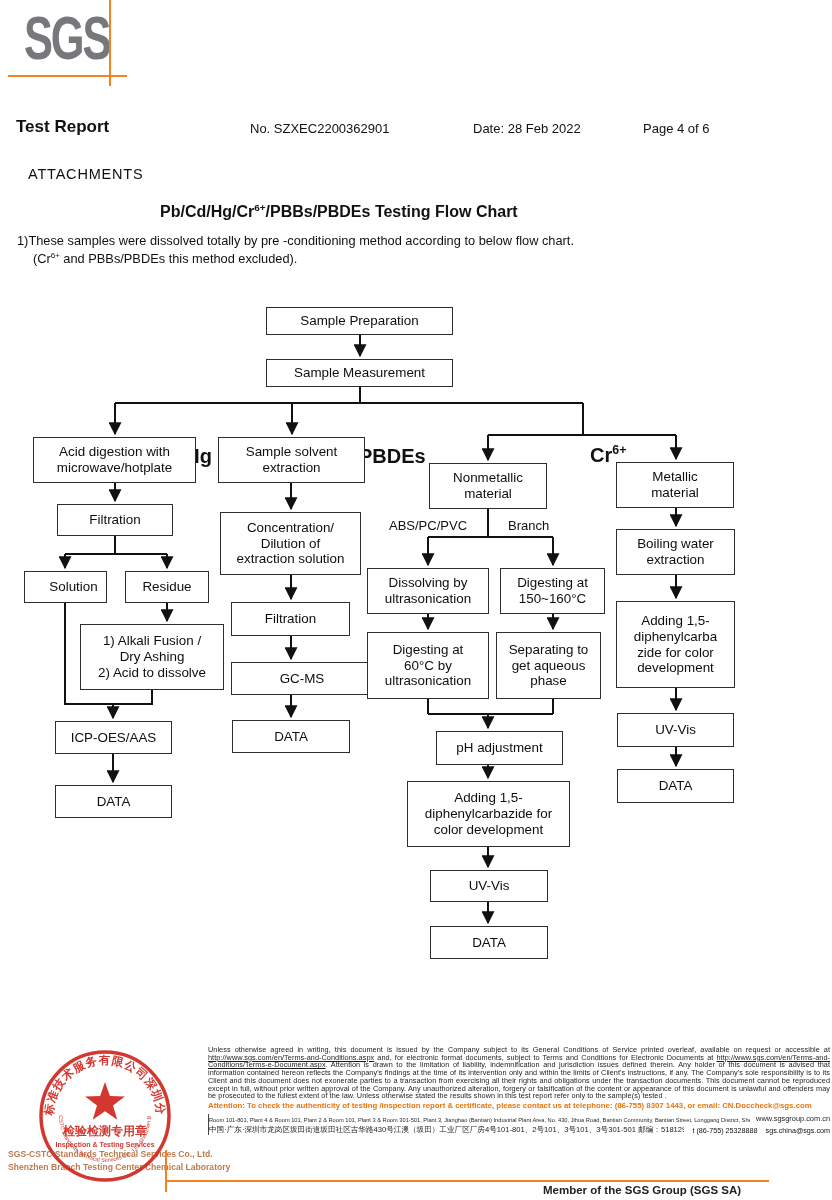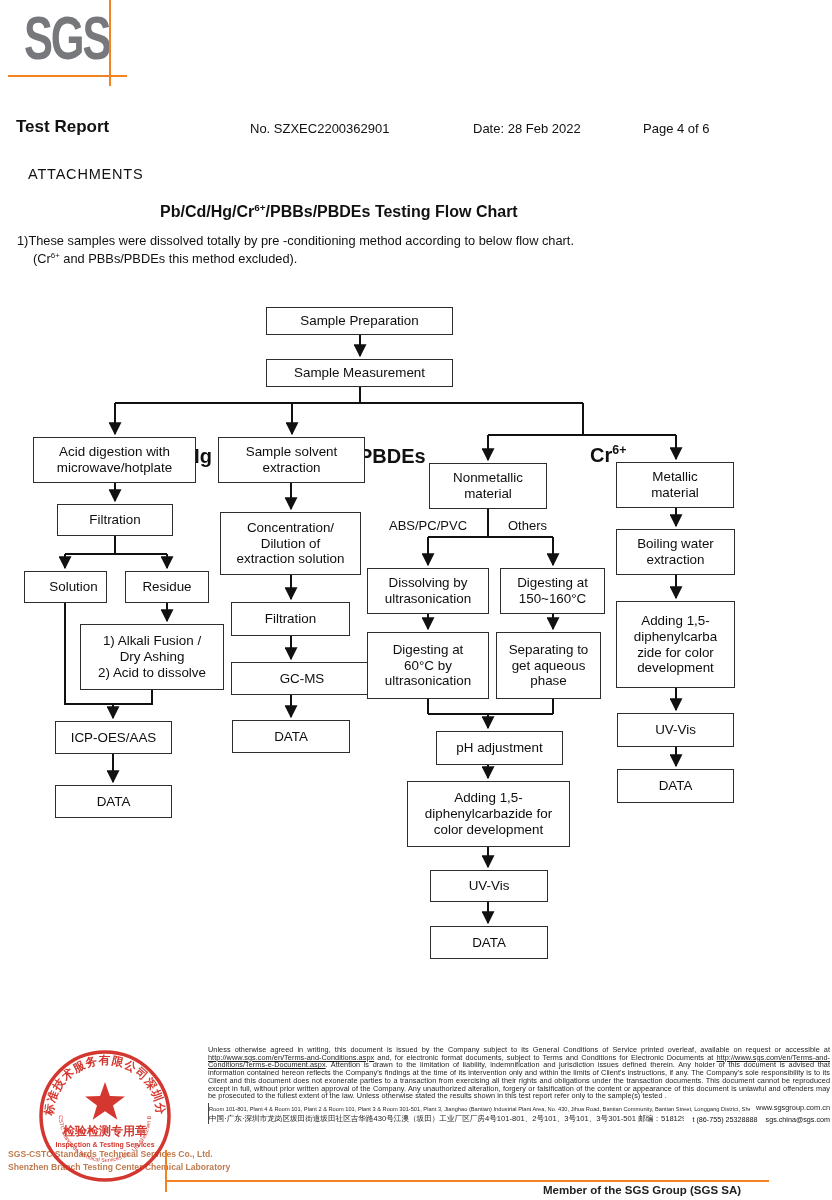--- a/index.html
+++ b/index.html
@@ -131,21 +131,21 @@
 <div class="box" style="left:231px;top:602px;width:119px;height:34px;">Filtration</div>
 <div class="box" style="left:231px;top:662px;width:142px;height:33px;">GC-MS</div>
 <div class="box" style="left:232px;top:720px;width:118px;height:33px;">DATA</div>
 
 <div class="box" style="left:429px;top:463px;width:118px;height:46px;">Nonmetallic
 material</div>
 <div class="box" style="left:616px;top:462px;width:118px;height:46px;">Metallic
 material</div>
 
 <div class="plabel" style="left:389px;top:518px;">ABS/PC/PVC</div>
-<div class="plabel" style="left:508px;top:518px;">Others</div>
+<div class="plabel" style="left:508px;top:518px;">Branch</div>
 
 <div class="box" style="left:367px;top:568px;width:122px;height:46px;">Dissolving by
 ultrasonication</div>
 <div class="box" style="left:500px;top:568px;width:105px;height:46px;">Digesting at
 150~160°C</div>
 <div class="box" style="left:367px;top:632px;width:122px;height:67px;">Digesting at
 60°C by
 ultrasonication</div>
 <div class="box" style="left:496px;top:632px;width:105px;height:67px;">Separating to
 get aqueous
@@ -162,20 +162,21 @@
 
 <div class="box" style="left:436px;top:731px;width:127px;height:34px;">pH adjustment</div>
 <div class="box" style="left:407px;top:781px;width:163px;height:66px;">Adding 1,5-
 diphenylcarbazide for
 color development</div>
 <div class="box" style="left:430px;top:870px;width:118px;height:32px;">UV-Vis</div>
 <div class="box" style="left:430px;top:926px;width:118px;height:33px;">DATA</div>
 
 <div class="abs" id="fineprint">
   <div class="legal"><span>Unless otherwise agreed in writing, this document is issued by the Company subject to its General Conditions of Service printed overleaf, available on request or accessible at </span><span class="lnk">http://www.sgs.com/en/Terms-and-Conditions.aspx</span><span> and, for electronic format documents, subject to Terms and Conditions for Electronic Documents at </span><span class="lnk">http://www.sgs.com/en/Terms-and-Conditions/Terms-e-Document.aspx</span><span>. Attention is drawn to the limitation of liability, indemnification and jurisdiction issues defined therein. Any holder of this document is advised that information contained hereon reflects the Company's findings at the time of its intervention only and within the limits of Client's instructions, if any. The Company's sole responsibility is to its Client and this document does not exonerate parties to a transaction from exercising all their rights and obligations under the transaction documents. This document cannot be reproduced except in full, without prior written approval of the Company. Any unauthorized alteration, forgery or falsification of the content or appearance of this document is unlawful and offenders may be prosecuted to the fullest extent of the law. Unless otherwise stated the results shown in this test report refer only to the sample(s) tested .</span></div>
+  <div class="attention"><span>Attention: To check the authenticity of testing /inspection report &amp; certificate, please contact us at telephone: (86-755) 8307 1443, or email: </span><span>CN.Doccheck@sgs.com</span></div>
   <div class="addr">
     <div class="addr-row1">
       <span class="addr-en">Room 101-801, Plant 4 &amp; Room 101, Plant 2 &amp; Room 101, Plant 3 &amp; Room 301-501, Plant 3, Jianghao (Bantian) Industrial Plant Area, No. 430, Jihua Road, Bantian Community, Bantian Street, Longgang District, Shenzhen, Guangdong, China 518129</span>
       <span class="addr-web">www.sgsgroup.com.cn</span>
     </div>
     <div class="addr-row2">
       <span class="addr-cn">中国·广东·深圳市龙岗区坂田街道坂田社区吉华路430号江澳（坂田）工业厂区厂房4号101-801、2号101、3号101、3号301-501 邮编：518129</span>
       <span class="addr-tel">t (86-755) 25328888</span>
       <span class="addr-mail">sgs.china@sgs.com</span>
     </div>

